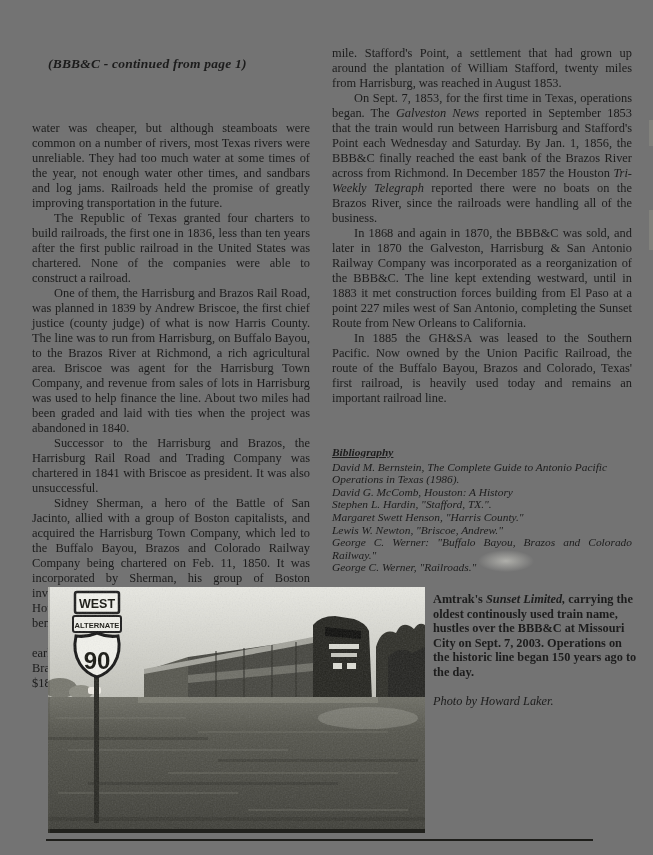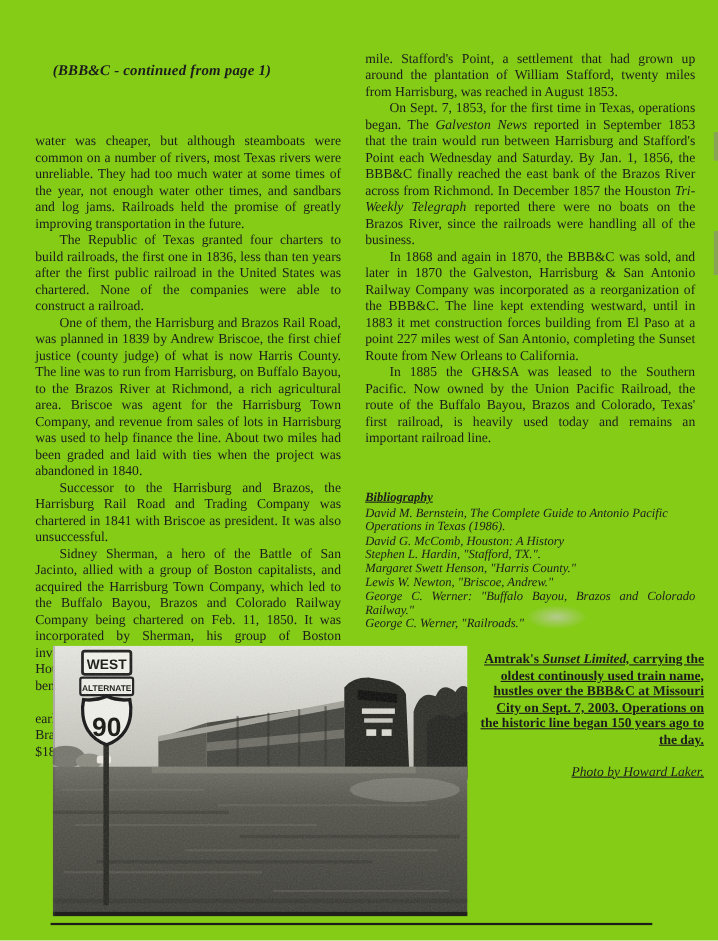--- a/index.html
+++ b/index.html
@@ -1,17 +1,17 @@
 <!DOCTYPE html>
 <html><head>
 <meta charset="utf-8">
 <style>
   html,body{margin:0;padding:0;background:#ffffff;}
   .page{
-    position:relative;width:653px;height:855px;background:#84cc16;overflow:hidden;
+    position:relative;width:653px;height:855px;background:#737373;overflow:hidden;
     font-family:"Liberation Serif", serif;color:#1c1c1c;
   }
   .header{
     position:absolute;left:48px;top:56px;width:320px;
     font-size:13.5px;font-weight:bold;font-style:italic;letter-spacing:.2px;
   }
   .col{position:absolute;font-size:12.4px;line-height:15px;text-align:justify;}
   .col-left{left:32px;top:84px;width:278px;margin-top:37px;}
   .col-right{left:332px;top:46px;width:300px;}
   .col p{margin:0;padding:0;}
@@ -19,21 +19,21 @@
   .it{font-style:italic;}
   .bd{font-weight:bold;}
   .bibliography{margin-top:27px;font-style:italic;font-size:11.4px;line-height:12.6px;}
   .bib-heading{text-decoration:underline;font-weight:bold;margin-bottom:2px;margin-top:40px;}
   .bib-entry{margin:0;}
   .photo{position:absolute;left:48px;top:587px;width:377px;height:184px;margin:0;padding:0;}
   .photo svg{display:block;}
   .sign-text{font-family:"Liberation Sans", sans-serif;font-weight:bold;fill:#15150f;}
   .caption{
     position:absolute;left:433px;top:592px;width:207px;
-    font-size:12.3px;line-height:14.6px;font-weight:bold;text-align:right;text-decoration:underline;
+    font-size:12.3px;line-height:14.6px;font-weight:bold;text-align:left;
   }
   .caption p{margin:0;}
   .credit{margin-top:14px !important;font-weight:normal;font-style:italic;}
   .bottom-rule{position:absolute;left:46px;top:839px;width:547px;height:2px;background:#1d1d1a;}
   .smudge{
     position:absolute;left:478px;top:550px;width:56px;height:22px;border-radius:50%;
     background:radial-gradient(closest-side,#c9c9c2,rgba(250,250,248,0));opacity:.7;
   }
   .edge-mark{position:absolute;right:0;width:4px;background:#8a8a82;opacity:.6;}
 </style>

